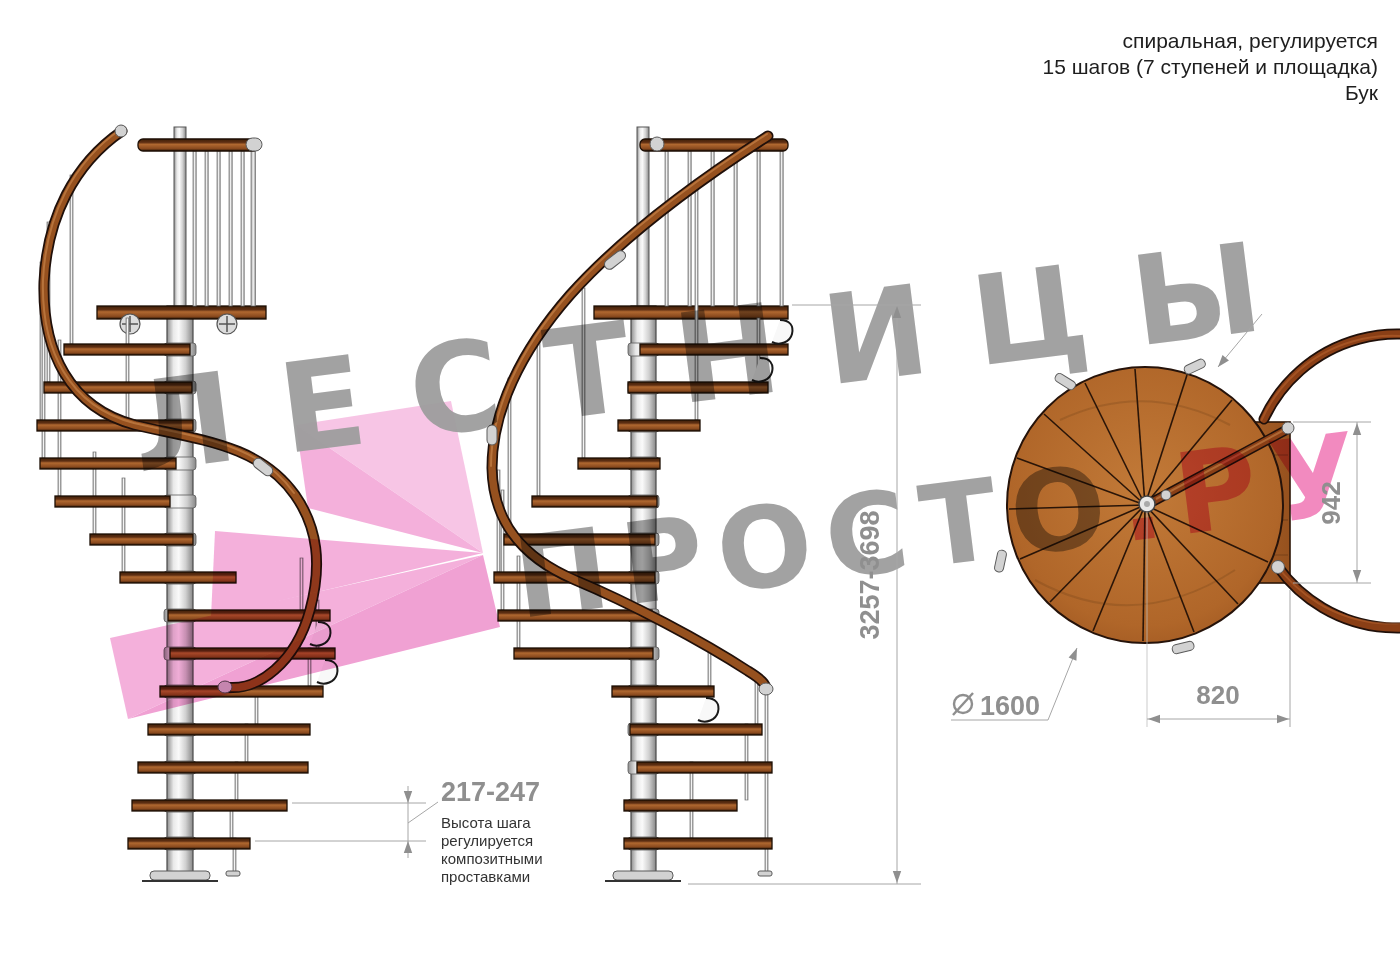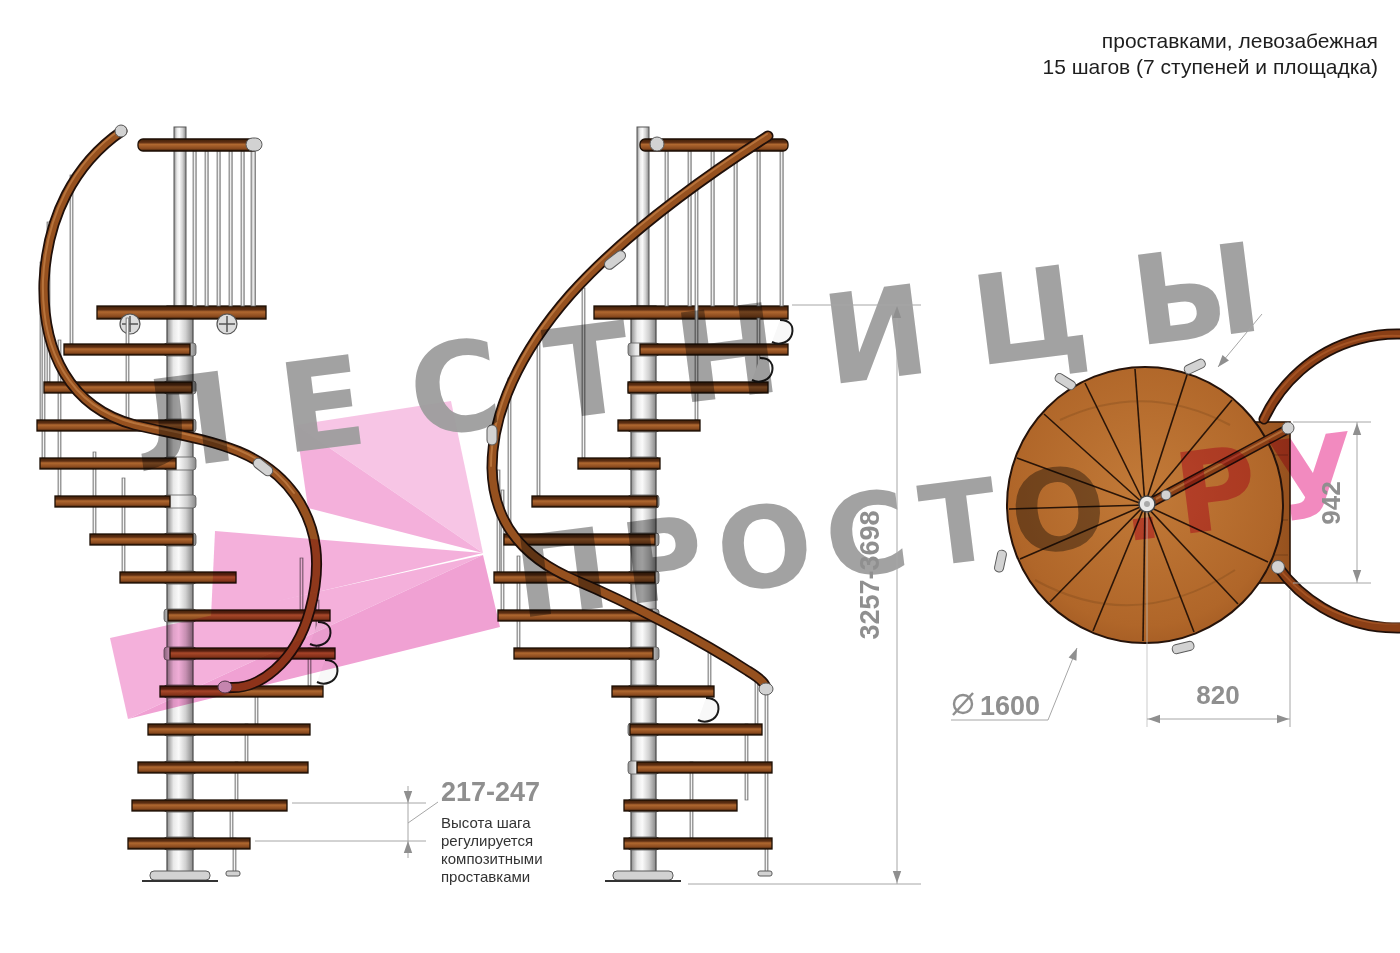--- a/index.html
+++ b/index.html
@@ -376,17 +376,18 @@
     </g>
 
     <g>
       <line class="dim" x1="1262" y1="314" x2="1218" y2="367"></line>
       <path class="arrow" d="M0,0 L-12,4.2 L-12,-4.2 Z" transform="translate(1218,367) rotate(130)"></path>
     </g>
   </g>
 </svg>
 
 <div class="title-block">
-  <div>проставками, левозабежная</div>
+  <div>спиральная, регулируется</div>
   <div>15 шагов (7 ступеней и площадка)</div>
+  <div>Бук</div>
 </div>
 
 </div>
 
 </body></html>

